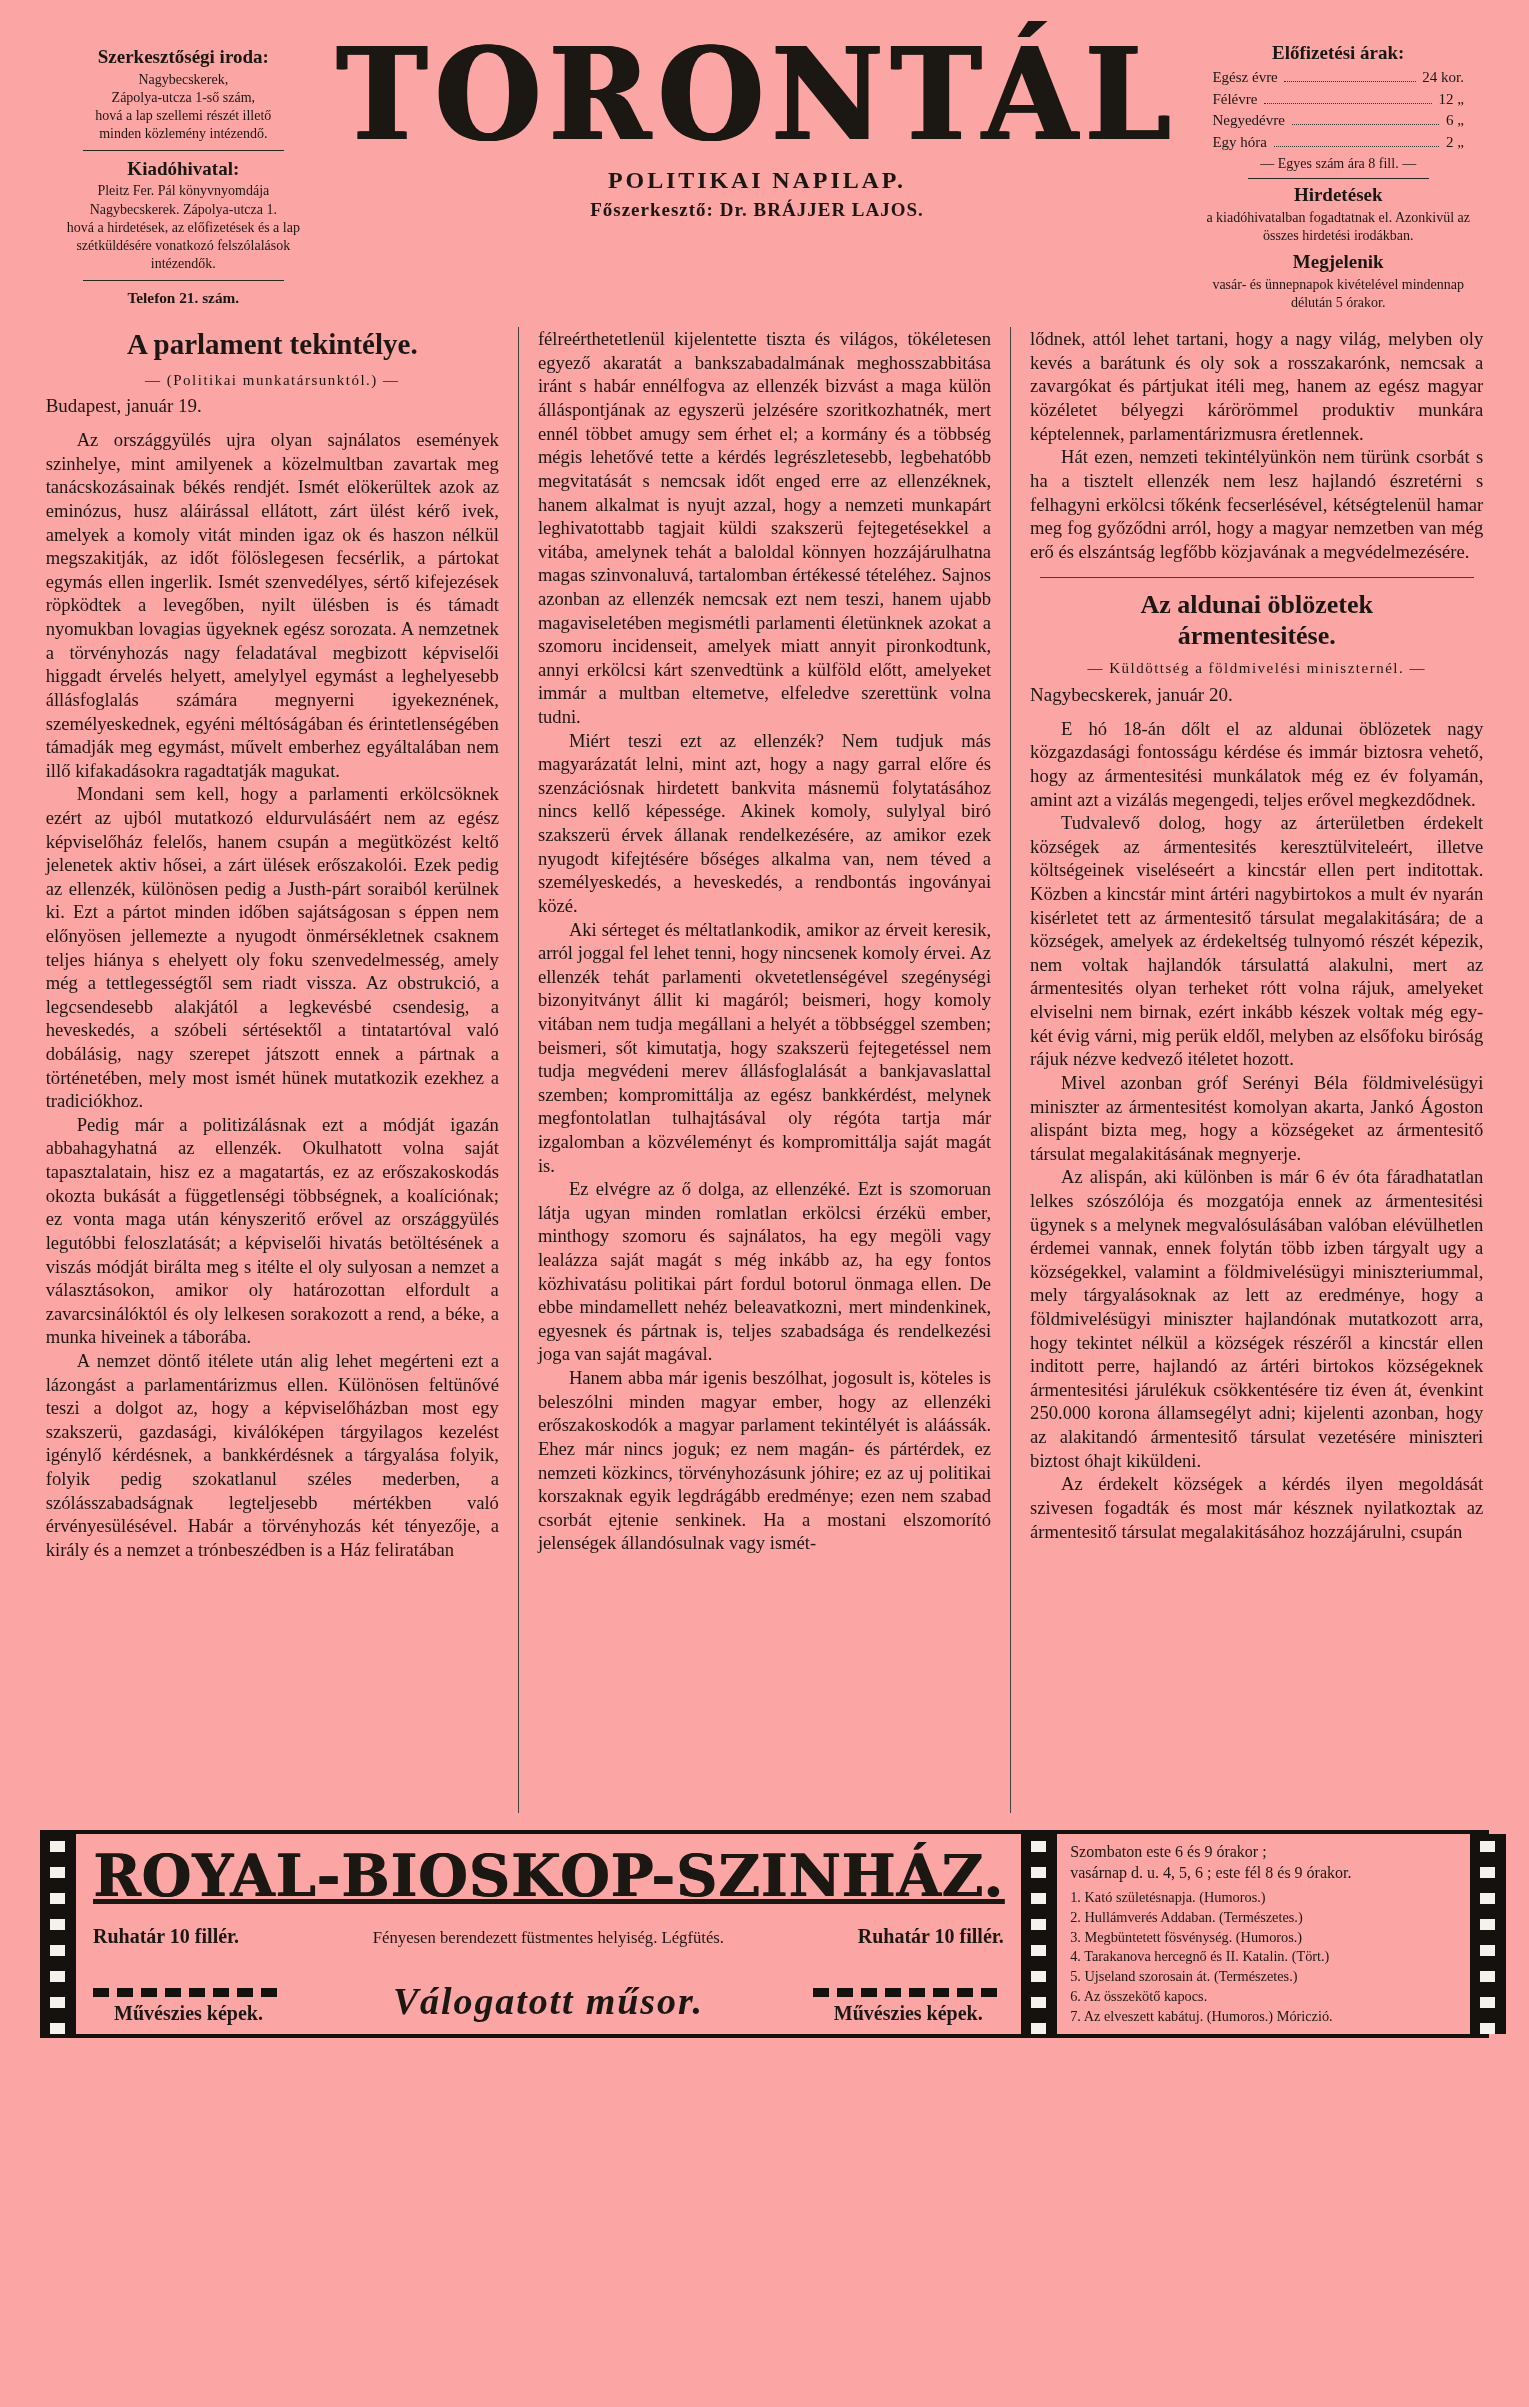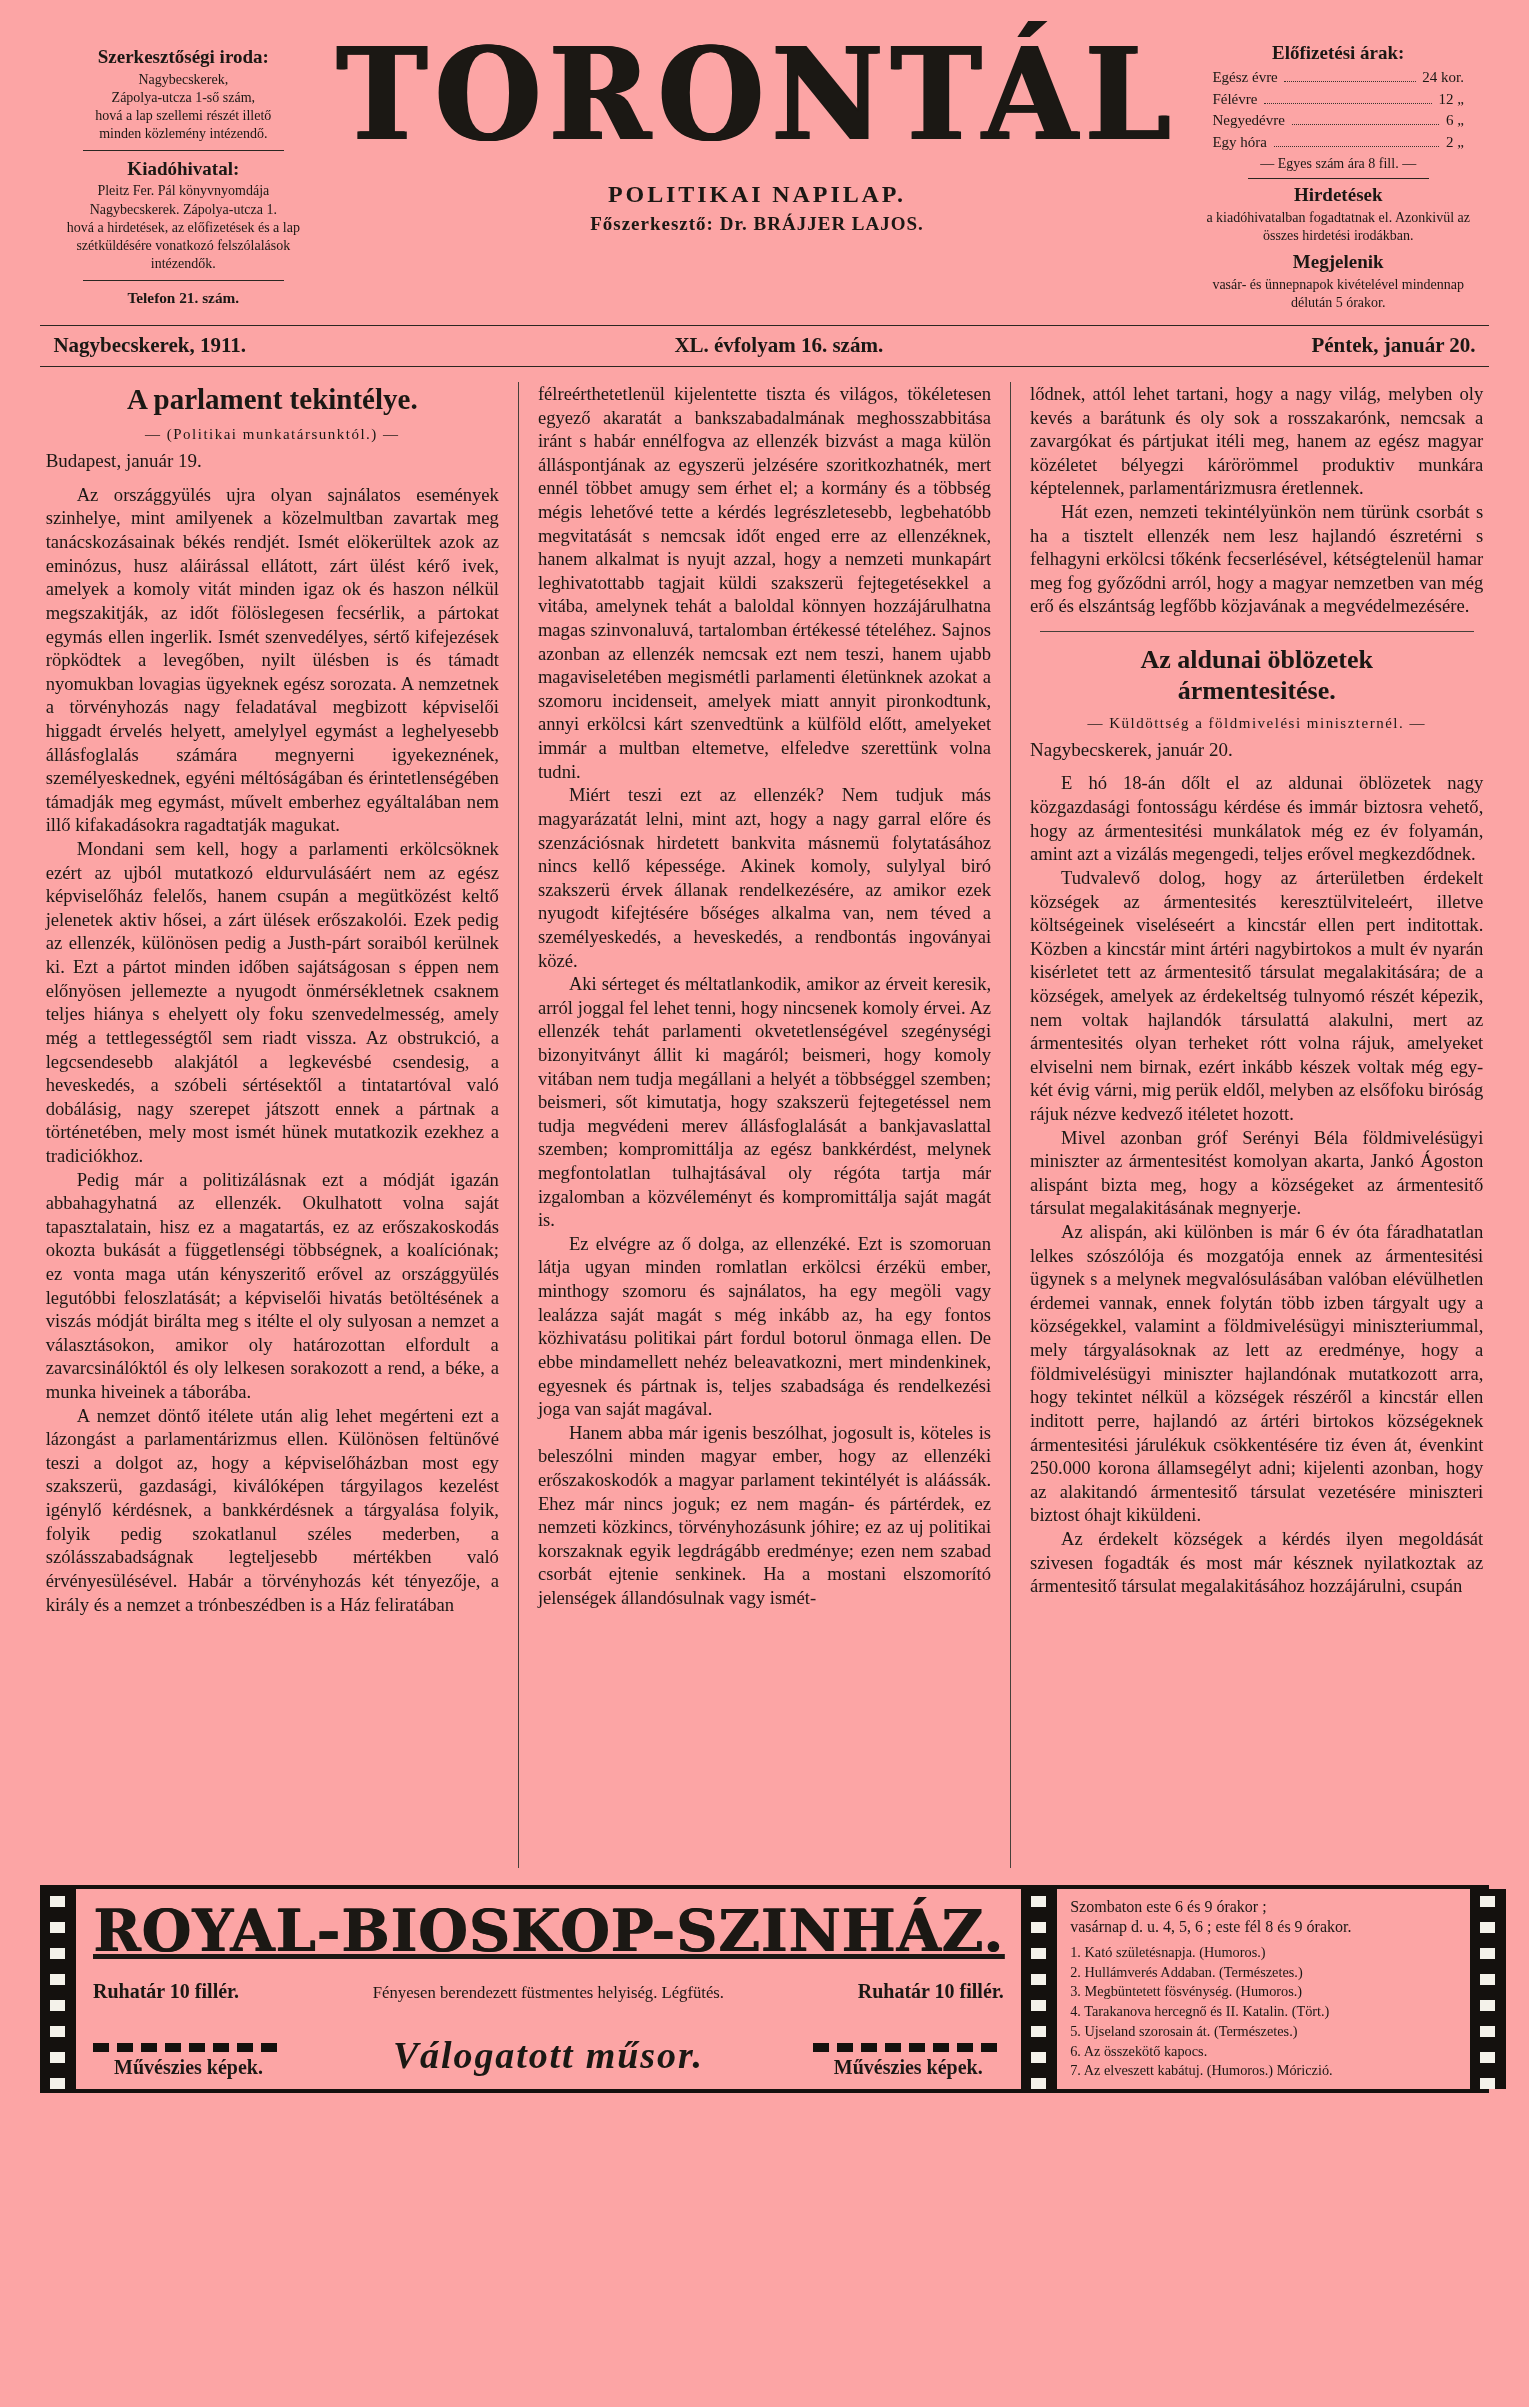--- a/index.html
+++ b/index.html
@@ -29,21 +29,21 @@
   .logo {
     font-family:"DejaVu Serif", serif;
     font-weight:bold;
     font-size:122px;
     line-height:1.0;
     letter-spacing:7.6px;
     white-space:nowrap;
     text-shadow:1.9px 0 0 currentColor, -1px 0 0 currentColor;
     transform:scaleY(1.04);
   }
-  .paper-type { font-weight:bold; font-size:24px; letter-spacing:2.9px; margin-top:26px; }
+  .paper-type { font-weight:bold; font-size:24px; letter-spacing:2.9px; margin-top:12px; }
   .editor-line { font-weight:bold; font-size:19px; letter-spacing:1px; margin-top:5.7px; }
 
   .price-rows { padding:1.9px 25px 0; }
   .price-row { display:flex; align-items:baseline; font-size:15px; line-height:1.45; }
   .price-row .leader { flex:1; border-bottom:1.9px dotted #3a352e; margin:0 6.7px 3.8px; }
   .single-copy { font-size:14px; margin-top:1.9px; }
   .mh-subrule { border-top:1px solid #2a2621; width:60%; margin:6.7px auto 4.8px; }
 
   
   .dateline {
@@ -159,25 +159,20 @@
       </div>
       <div class="single-copy">— Egyes szám ára 8 fill. —</div>
       <div class="mh-subrule"></div>
       <div class="mh-title">Hirdetések</div>
       <div class="mh-text">a kiadóhivatalban fogadtatnak el. Azonkivül az összes hirdetési irodákban.</div>
       <div class="mh-title" style="margin-top:5.7px;">Megjelenik</div>
       <div class="mh-text">vasár- és ünnepnapok kivételével mindennap délután 5 órakor.</div>
     </div>
   </header>
 
-  <div class="dateline">
-    <div>Nagybecskerek, 1911.</div>
-    <div>XL. évfolyam 16. szám.</div>
-    <div>Péntek, január 20.</div>
-  </div>
 
   <main class="columns">
 
     <section class="col">
       <h1 class="article-title">A parlament tekintélye.</h1>
       <div class="byline">— (Politikai munkatársunktól.) —</div>
       <div class="article-dateline">Budapest, január 19.</div>
       <p>Az országgyülés ujra olyan sajnálatos események szinhelye, mint amilyenek a közelmultban zavartak meg tanácskozásainak békés rendjét. Ismét elökerültek azok az eminózus, husz aláirással ellátott, zárt ülést kérő ivek, amelyek a komoly vitát minden igaz ok és haszon nélkül megszakitják, az időt fölöslegesen fecsérlik, a pártokat egymás ellen ingerlik. Ismét szenvedélyes, sértő kifejezések röpködtek a levegőben, nyilt ülésben is és támadt nyomukban lovagias ügyeknek egész sorozata. A nemzetnek a törvényhozás nagy feladatával megbizott képviselői higgadt érvelés helyett, amelylyel egymást a leghelyesebb állásfoglalás számára megnyerni igyekeznének, személyeskednek, egyéni méltóságában és érintetlenségében támadják meg egymást, művelt emberhez egyáltalában nem illő kifakadásokra ragadtatják magukat.</p>
       <p>Mondani sem kell, hogy a parlamenti erkölcsöknek ezért az ujból mutatkozó eldurvulásáért nem az egész képviselőház felelős, hanem csupán a megütközést keltő jelenetek aktiv hősei, a zárt ülések erőszakolói. Ezek pedig az ellenzék, különösen pedig a Justh-párt soraiból kerülnek ki. Ezt a pártot minden időben sajátságosan s éppen nem előnyösen jellemezte a nyugodt önmérsékletnek csaknem teljes hiánya s ehelyett oly foku szenvedelmesség, amely még a tettlegességtől sem riadt vissza. Az obstrukció, a legcsendesebb alakjától a legkevésbé csendesig, a heveskedés, a szóbeli sértésektől a tintatartóval való dobálásig, nagy szerepet játszott ennek a pártnak a történetében, mely most ismét hünek mutatkozik ezekhez a tradiciókhoz.</p>
       <p>Pedig már a politizálásnak ezt a módját igazán abbahagyhatná az ellenzék. Okulhatott volna saját tapasztalatain, hisz ez a magatartás, ez az erőszakoskodás okozta bukását a függetlenségi többségnek, a koalíciónak; ez vonta maga után kényszeritő erővel az országgyülés legutóbbi feloszlatását; a képviselői hivatás betöltésének a viszás módját birálta meg s itélte el oly sulyosan a nemzet a választásokon, amikor oly határozottan elfordult a zavarcsinálóktól és oly lelkesen sorakozott a rend, a béke, a munka hiveinek a táborába.</p>

